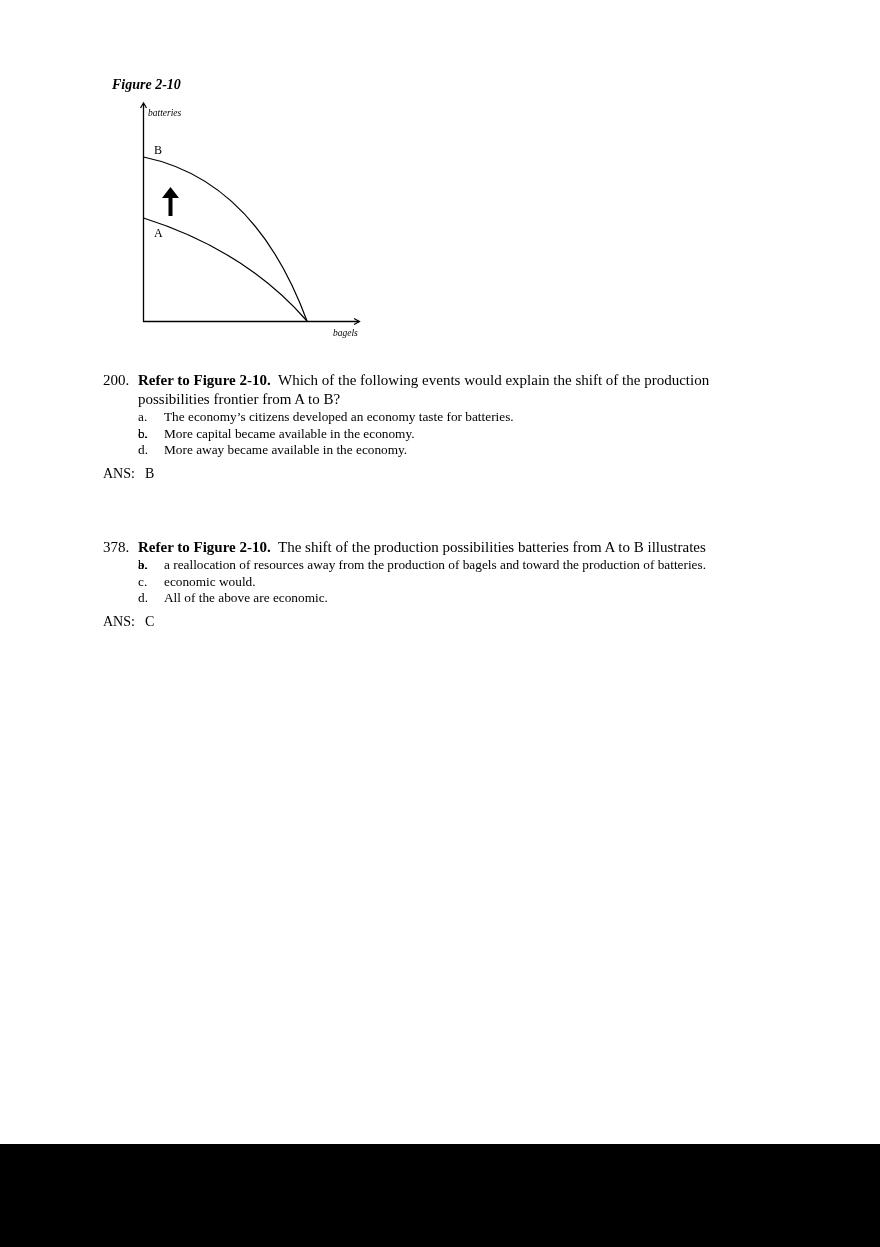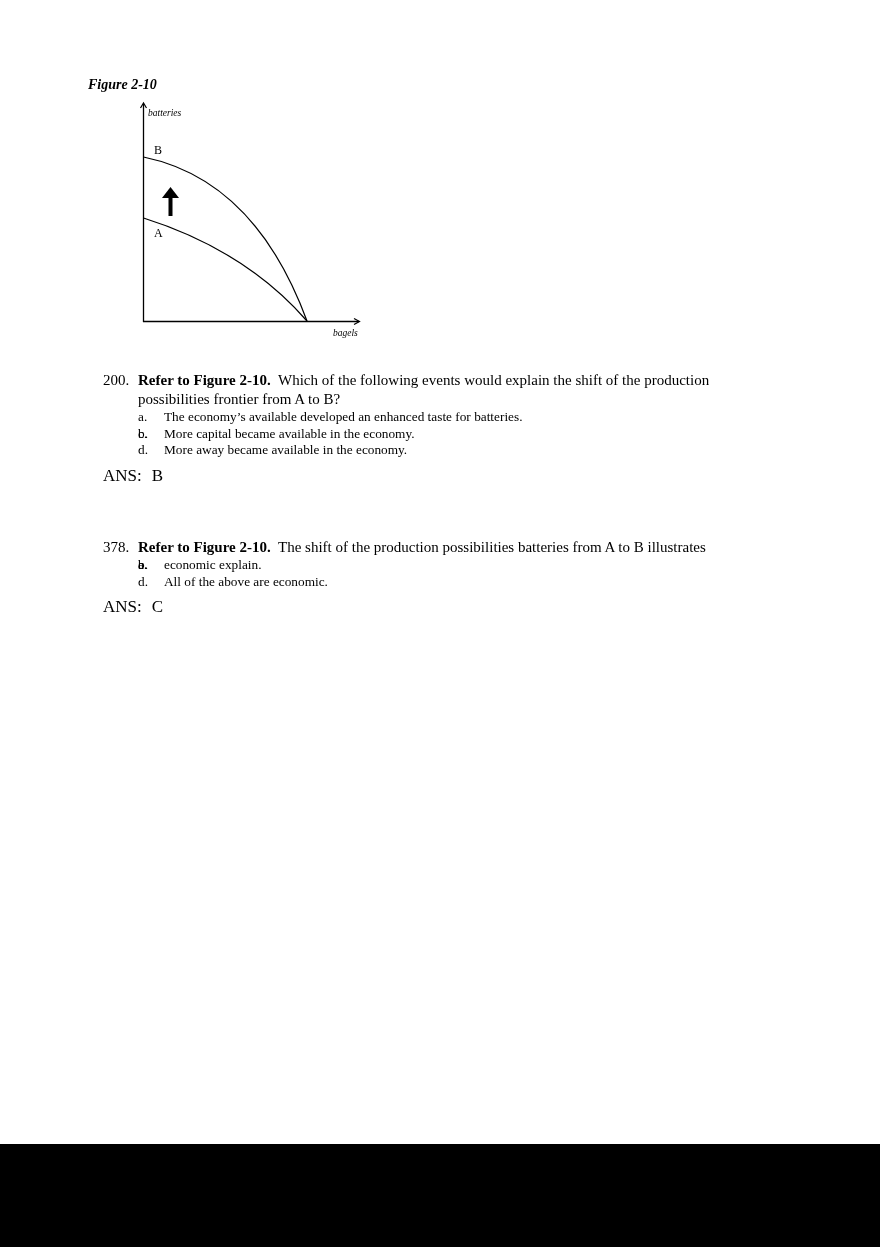--- a/index.html
+++ b/index.html
@@ -1,27 +1,27 @@
 <!DOCTYPE html>
 <html><head>
 <meta charset="utf-8">
 <style>
   html, body { margin:0; padding:0; }
   body { width:880px; height:1247px; background:#fff; position:relative; overflow:hidden;
          font-family:"Liberation Serif", "DejaVu Serif", serif; color:#000; }
-  .fig-title { position:absolute; left:88px; top:77px; font-size:14px; font-weight:bold; font-style:italic; }
+  .fig-title { position:absolute; left:112px; top:77px; font-size:14px; font-weight:bold; font-style:italic; }
   svg.fig { position:absolute; left:0; top:0; }
   .q { position:absolute; left:103px; width:660px;font-family:Liberation Serif, serif; }
   .q .stem { font-size:15px; line-height:19px; position:relative; padding-left:35px; }
   .q .num { position:absolute; left:0; top:0; }
   .q .stem b { font-weight:bold; }
   .opts { margin-left:35px; font-size:13.3px; line-height:16.5px; }
   .opt { position:relative; padding-left:26px; }
   .opt .lt { position:absolute; left:0; }
-  .ans { font-size:17px; margin-top:7px; }
+  .ans { font-size:14px; margin-top:7px; }
   .ans .v { margin-left:10px; }
   .blackbar { position:absolute; left:0; top:1144px; width:880px; height:103px; background:#000; }
 </style>
 </head>
 <body>
 
 <div class="fig-title">Figure 2-10</div>
 
 <svg class="fig" width="880" height="360">
 
@@ -46,40 +46,40 @@
   <text x="154" y="237" font-family="Liberation Serif, serif" font-size="12">A</text>
 </svg>
 
 <div class="q" style="top:371px;">
   <div class="stem">
     <span class="num">200.</span>
     <b>Refer to Figure 2-10.</b>&nbsp;
     <span>Which of the following events would explain the shift of the production possibilities frontier from A to B?</span>
   </div>
   <div class="opts">
-    <div class="opt"><span class="lt">a.</span><span>The economy’s available developed an enhanced taste for batteries.</span></div>
+    <div class="opt"><span class="lt">a.</span><span>The economy’s citizens developed an economy taste for batteries.</span></div>
     <div class="opt"><span class="lt">b.</span></div>
     <div class="opt"><span class="lt">c.</span><span>More capital became available in the economy.</span></div>
     <div class="opt"><span class="lt">d.</span><span>More away became available in the economy.</span></div>
   </div>
   <div class="ans">
     <span>ANS:</span><span class="v">B</span>
   </div>
 </div>
 
 <div class="q" style="top:538px;">
   <div class="stem">
     <span class="num">378.</span>
     <b>Refer to Figure 2-10.</b>&nbsp;
     <span>The shift of the production possibilities batteries from A to B illustrates</span>
   </div>
   <div class="opts">
     <div class="opt"><span class="lt">a.</span></div>
-    <div class="opt"><span class="lt">b.</span></div>
-    <div class="opt"><span class="lt">c.</span><span>economic explain.</span></div>
+    <div class="opt"><span class="lt">b.</span><span>a reallocation of resources away from the production of bagels and toward the production of batteries.</span></div>
+    <div class="opt"><span class="lt">c.</span><span>economic would.</span></div>
     <div class="opt"><span class="lt">d.</span><span>All of the above are economic.</span></div>
   </div>
   <div class="ans">
     <span>ANS:</span><span class="v">C</span>
   </div>
 </div>
 
 <div class="blackbar"></div>
 
 </body></html>

